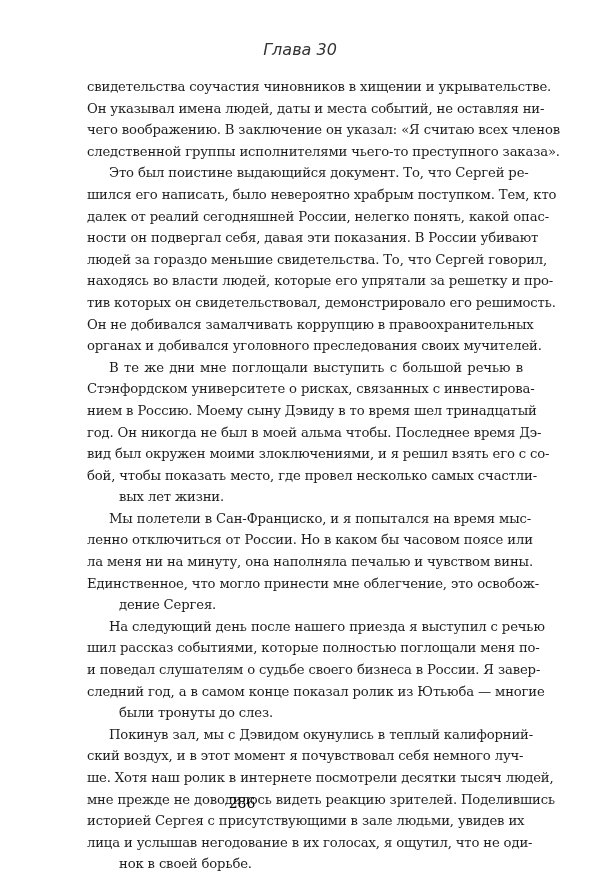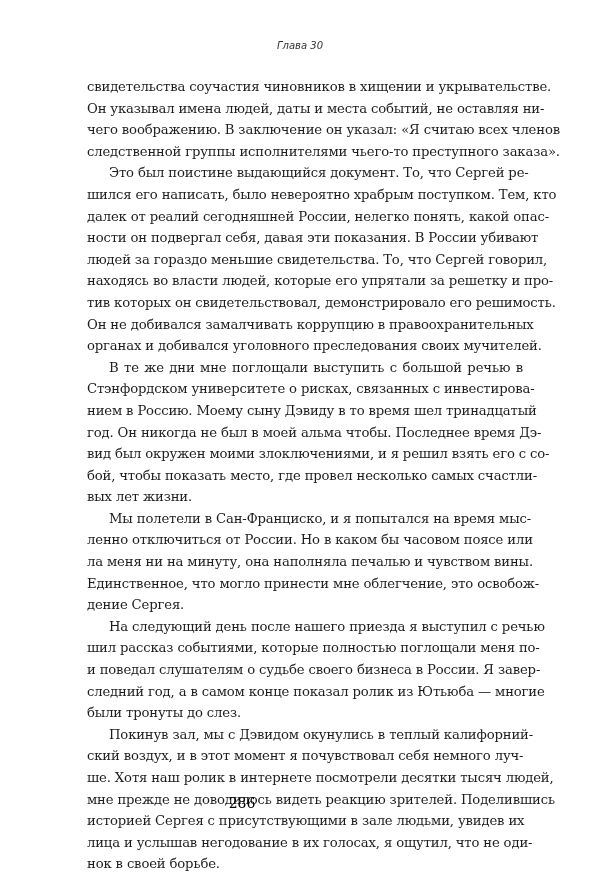--- a/index.html
+++ b/index.html
@@ -15,21 +15,21 @@
       color: #1f1f1f;
     }
     .running-head {
       position: absolute;
       top: 40px;
       left: 0;
       width: 600px;
       text-align: center;
       font-family: "DejaVu Sans", sans-serif;
       font-style: italic;
-      font-size: 10px;
+      font-size: 16px;
       color: #333;
     }
     .text-block {
       position: absolute;
       top: 76px;
       left: 87px;
       width: 436px;
       font-family: "DejaVu Serif", serif;
       font-size: 13.2px;
       line-height: 21.6px;
@@ -40,20 +40,21 @@
       display: block;
       white-space: nowrap;
       text-align: justify;
       text-align-last: justify;
       height: 21.6px;
       overflow: visible;
       letter-spacing: -0.15px;
     }
     .line.last {
       text-align-last: left;
+      margin-left: 32px;
     }
     .line.indent {
       padding-left: 22px;
     }
     .page-number {
       position: absolute;
       top: 795px;
       left: 0;
       width: 484px;
       text-align: center;

